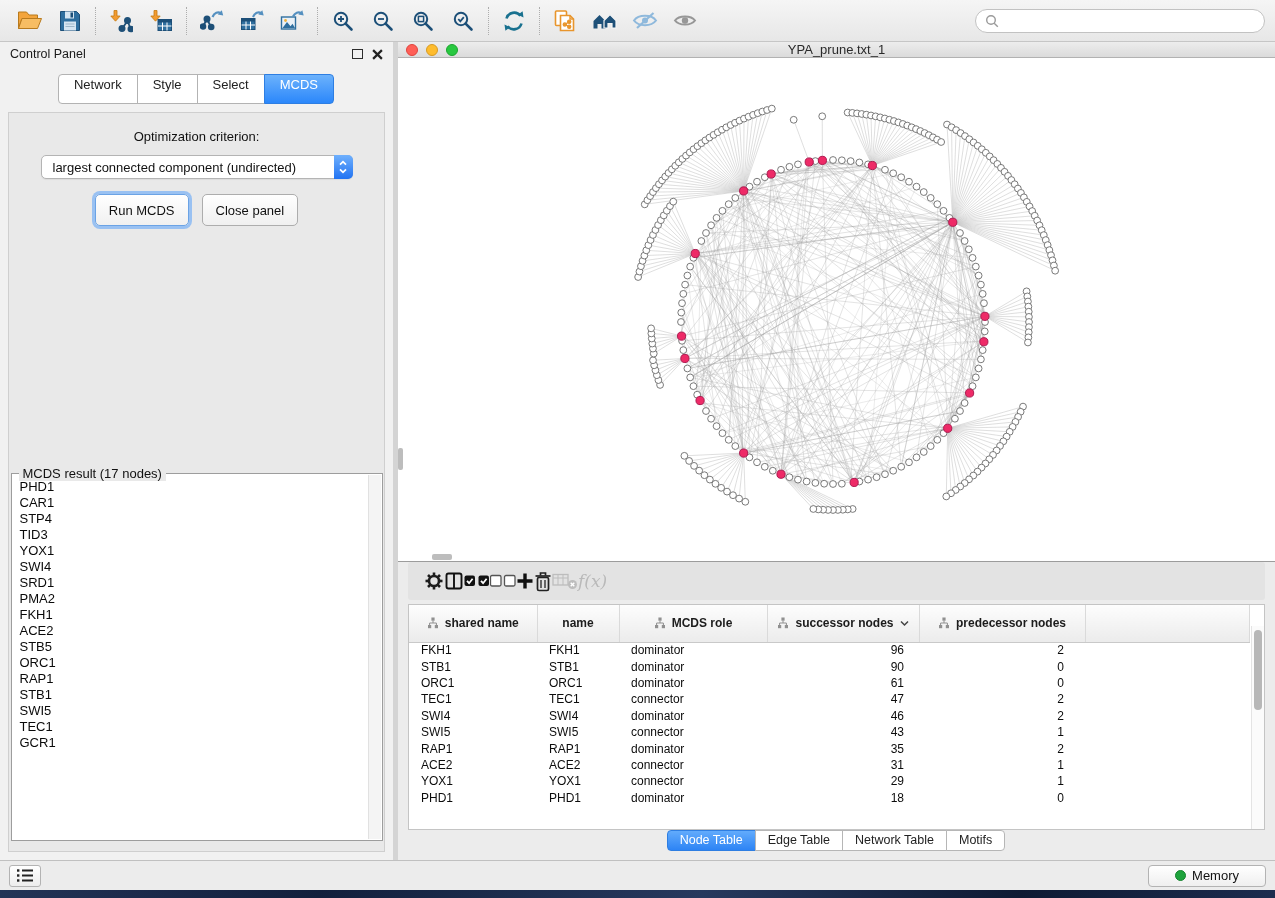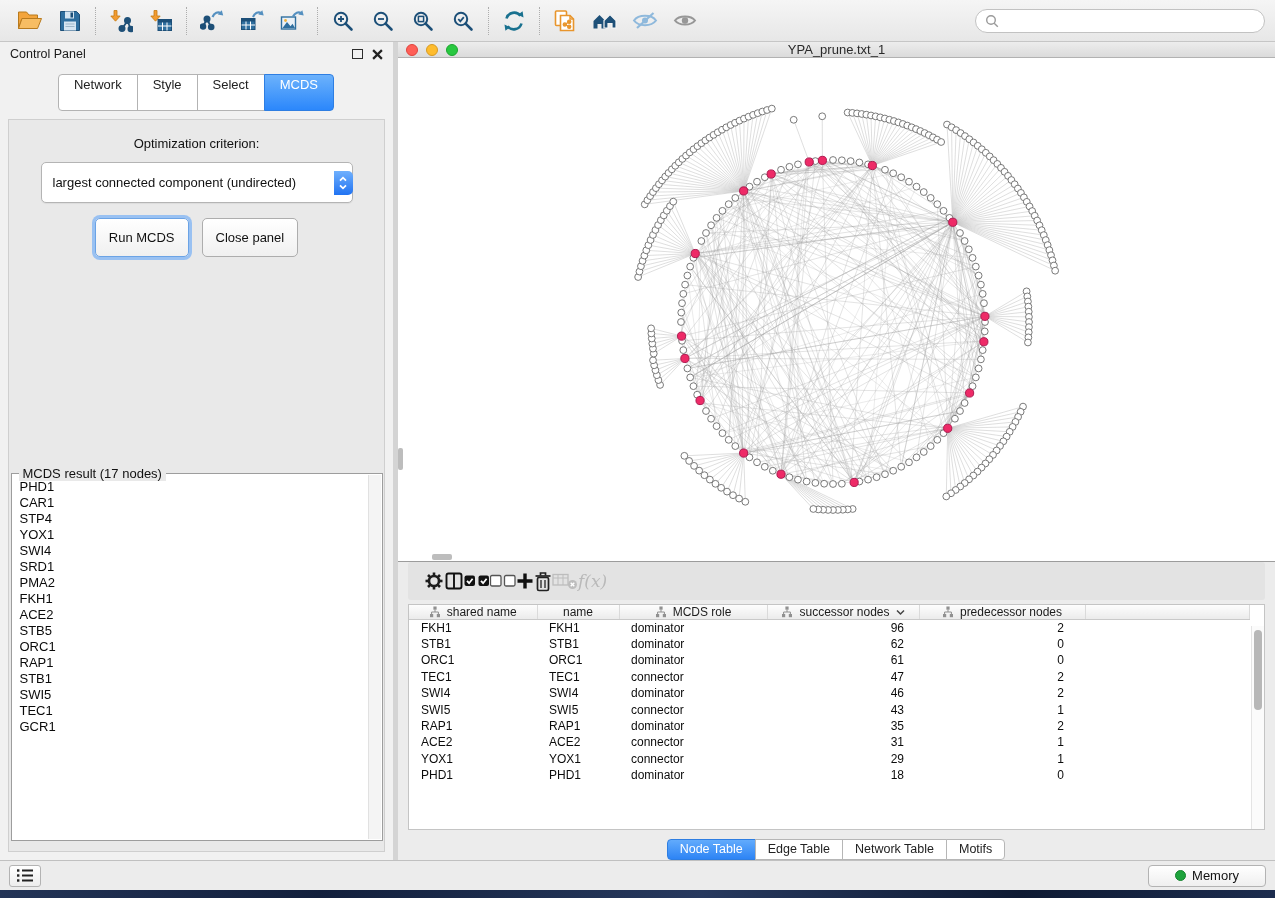--- a/index.html
+++ b/index.html
@@ -17,36 +17,36 @@
 
   
   .workspace { display:flex; height:818px; position:relative; }
 
   
   .control-panel { width:398px; border-right:5px solid #d4d4d4; background:#f1f1f1; display:flex; flex-direction:column; }
   .panel-header { height:24px; display:flex; align-items:center; padding:0 10px; font-size:12.5px; color:#1a1a1a; }
   .win-icons { margin-left:auto; display:flex; align-items:center; gap:9px; }
   .float-box { width:11px; height:10px; border:1.6px solid #2c2c2c; display:inline-block; }
   .cp-tabs { display:flex; justify-content:center; padding:8px 0 4px; }
-  .tab { height:37px; line-height:20px; padding:0 15px; background:#fff; border:1px solid #b3b3b3;
+  .tab { height:30px; line-height:20px; padding:0 15px; background:#fff; border:1px solid #b3b3b3;
          font-size:13px; margin-left:-1px; color:#222;text-align:right; }
   .tab:first-child { border-radius:4px 0 0 4px; }
   .tab:last-child { border-radius:0 4px 4px 0; }
   .tab.active { background:linear-gradient(#6cb2fc,#2b87fb); border-color:#2e7ee2; color:#fff; }
   .cp-body { flex:1; margin:4px 8px 8px; background:#e9e9e9; border:1px solid #cfcfcf;
              display:flex; flex-direction:column; align-items:center; padding:16px 0 0; }
   .opt-label { font-size:13px; color:#111; margin-bottom:11px; }
-  .select { width:312px; height:41px; background:#fff; border:1px solid #b4b4b4; border-radius:5px;
+  .select { width:312px; height:24px; background:#fff; border:1px solid #b4b4b4; border-radius:5px;
             display:flex; align-items:center; font-size:13px; box-shadow:0 1px 1px rgba(0,0,0,.06); }
   .select .val { flex:1; padding-left:11px; white-space:nowrap; color:#111; }
   .select .stepper { width:19px; height:24px; margin-right:-1px; border-radius:0 5px 5px 0;
             background:linear-gradient(#6fb0fd,#2173f2); display:flex; flex-direction:column;
             align-items:center; justify-content:center; gap:2px; }
   .btn-row { display:flex; gap:13px; margin-top:15px; }
-  .btn { height:39px; padding:0 13px; background:linear-gradient(#ffffff,#f0f0f0); border:1px solid #adadad;
+  .btn { height:32px; padding:0 13px; background:linear-gradient(#ffffff,#f0f0f0); border:1px solid #adadad;
          border-radius:5px; font-size:13px; color:#111; }
   .btn.focused { box-shadow:0 0 0 3px rgba(88,160,250,.55); border-color:#6ba3e5; }
   .result-box { position:relative; width:372px; height:368px; border:1px solid #9d9d9d; background:#fff;
                 margin-top:auto; margin-bottom:10px; }
   .result-legend { position:absolute; top:-8px; left:7px; background:#e9e9e9; padding:0 4px; font-size:13px; color:#111; }
   .result-inner { position:absolute; inset:1px; display:flex; }
   .result-items { flex:1; font-size:13px; line-height:16px; padding:4px 0 0 7px; color:#0a0a0a; overflow:hidden; }
   .result-scroll { width:13px; background:#f4f4f4; border-left:1px solid #e1e1e1; }
 
   
@@ -62,30 +62,30 @@
   .h-handle { position:absolute; left:432px; top:512px; width:20px; height:6px; background:#bdbdbd; border-radius:2px; z-index:5; }
 
   
   .table-panel { flex:1; background:#ececec; display:flex; flex-direction:column; }
   .tp-toolbar { height:38px; margin:0 10px; background:#e3e3e3; border-radius:3px;
                 display:flex; align-items:center; padding:0 16px; }
   .ticon { display:flex; align-items:center; }
   .fx { font-family:"DejaVu Serif", serif; font-style:italic; color:#b9b9b9; font-size:17px; }
   .table-area { flex:1; margin:4px 10px 0; background:#fff; border:1px solid #c4c4c4; position:relative; overflow:hidden; }
   table { border-collapse:collapse; width:calc(100% - 14px); table-layout:fixed; font-size:12px; }
-  thead th { height:14px; background:linear-gradient(#fdfdfd,#ebebeb); border-bottom:1px solid #c9c9c9;
-             border-right:1px solid #dadada; font-weight:normal; color:#1c1c1c; }
+  thead th { height:37px; background:linear-gradient(#fdfdfd,#ebebeb); border-bottom:1px solid #c9c9c9;
+             border-right:1px solid #dadada; font-weight:bold; color:#1c1c1c; }
   .th-inner { display:flex; align-items:center; justify-content:center; gap:6px; }
   tbody td { height:16.4px; color:#0c0c0c; }
   td.txt { padding-left:12px; }
   td.num-s { text-align:right; padding-right:15px; }
   td.num-p { text-align:right; padding-right:21px; }
   .vscroll { position:absolute; right:0; top:21px; bottom:0; width:13px; background:#fbfbfb; border-left:1px solid #e4e4e4; }
   .vthumb { position:absolute; top:4px; left:2px; width:8px; height:80px; background:#b7b7b7; border-radius:4px; }
-  .table-tabs { height:30px; display:flex; align-items:flex-end; justify-content:center; }
+  .table-tabs { height:30px; display:flex; align-items:flex-start; justify-content:center; }
   .seg { height:21px; line-height:19px; padding:0 12px; font-size:12.5px; background:#fff;
          border:1px solid #b6b6b6; margin-left:-1px; color:#222; }
   .seg:first-child { border-radius:4px 0 0 4px; }
   .seg:last-child { border-radius:0 4px 4px 0; }
   .seg.active { background:linear-gradient(#62abfc,#2d84f5); color:#fff; border-color:#2e7ee2; }
 
   
   .statusbar { height:30px; background:#ececec; border-top:1px solid #c0c0c0; display:flex; align-items:center; padding:0 9px; }
   .list-btn { width:32px; height:22px; border:1px solid #b3b3b3; border-radius:3px;
               background:linear-gradient(#fff,#ededed); display:flex; align-items:center; justify-content:center; }
@@ -293,20 +293,21 @@
           <button class="btn focused">Run MCDS</button>
           <button class="btn">Close panel</button>
         </div>
         <div class="result-box">
           <span class="result-legend">MCDS result (17 nodes)</span>
           <div class="result-inner">
             <div class="result-items">
               <div>PHD1</div>
               <div>CAR1</div>
               <div>STP4</div>
+              <div>TID3</div>
               <div>YOX1</div>
               <div>SWI4</div>
               <div>SRD1</div>
               <div>PMA2</div>
               <div>FKH1</div>
               <div>ACE2</div>
               <div>STB5</div>
               <div>ORC1</div>
               <div>RAP1</div>
               <div>STB1</div>
@@ -1246,21 +1247,21 @@
                   <td class="txt">FKH1</td>
                   <td class="txt">dominator</td>
                   <td class="num-s">96</td>
                   <td class="num-p">2</td>
                   <td></td>
                 </tr>
               <tr>
                   <td class="txt">STB1</td>
                   <td class="txt">STB1</td>
                   <td class="txt">dominator</td>
-                  <td class="num-s">62</td>
+                  <td class="num-s">90</td>
                   <td class="num-p">0</td>
                   <td></td>
                 </tr>
               <tr>
                   <td class="txt">ORC1</td>
                   <td class="txt">ORC1</td>
                   <td class="txt">dominator</td>
                   <td class="num-s">61</td>
                   <td class="num-p">0</td>
                   <td></td>

